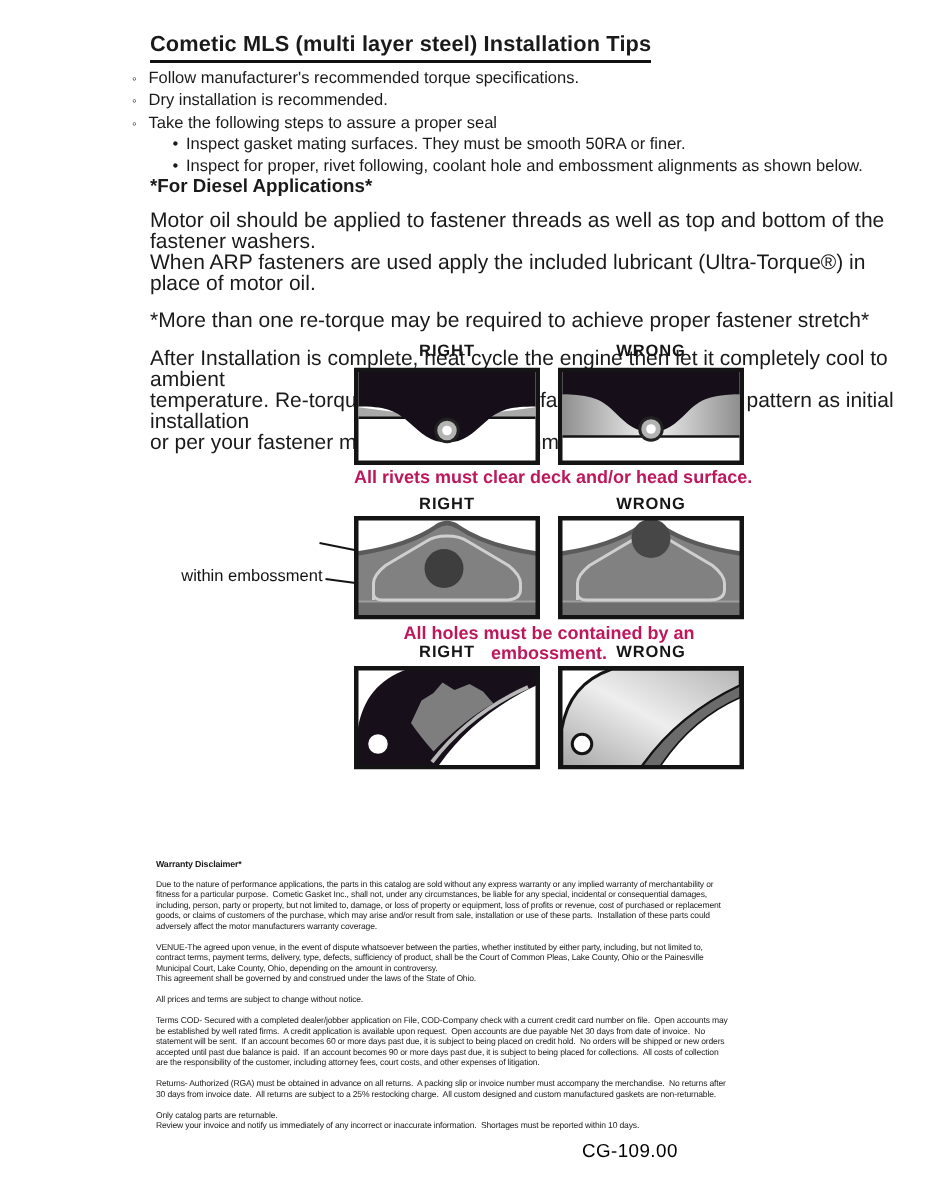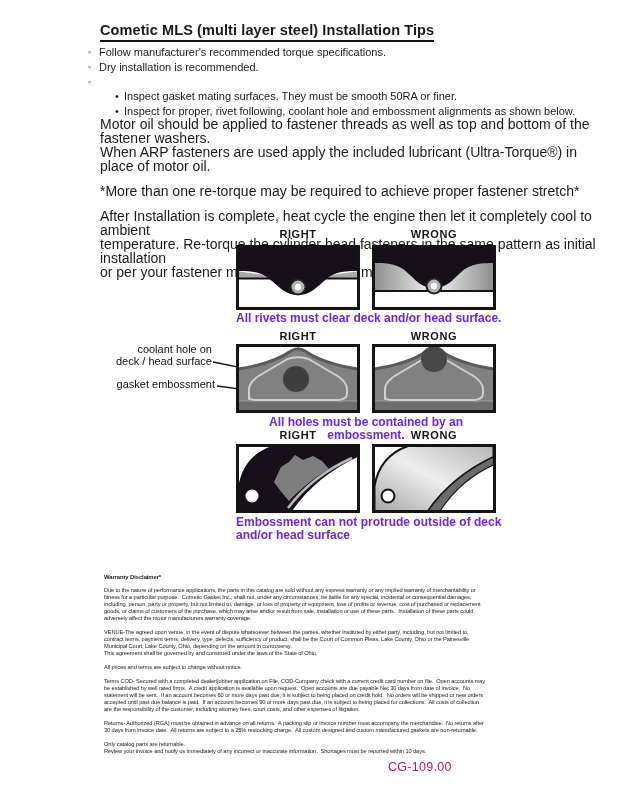--- a/index.html
+++ b/index.html
@@ -26,61 +26,63 @@
   .b.sub .m { width: 9px; flex: 0 0 9px; }
   .diesel { position: absolute; left: 100px; top: 117px; width: 505px; }
   .diesel-heading { font-size: 12.5px; font-weight: bold; margin-bottom: 8px; }
   .para { font-size: 14px; line-height: 14px; margin-bottom: 11px; white-space: pre-wrap; }
   .d-label {
     position: absolute; width: 124px; text-align: center;
     font-size: 11px; font-weight: bold; letter-spacing: .6px; color:#161616;
   }
   .d-box { position: absolute; width: 124px; }
   .d-box svg { display: block; width: 124px; }
-  .d-caption { position: absolute; font-size: 12px; font-weight: bold; line-height: 13px; white-space: pre-wrap; color:#6d28d9; }
+  .d-caption { position: absolute; font-size: 12px; font-weight: bold; line-height: 13px; white-space: pre-wrap; color:#be185d; }
   .callout {
     position: absolute; font-size: 11px; line-height: 12px;
     text-align: right; white-space: pre-wrap; color:#111;
   }
   .leader-svg { position: absolute; left: 210px; top: 340px; }
   .legal { position: absolute; left: 104px; top: 574px; width: 430px; }
   .legal-heading { font-size: 5.9px; font-weight: bold; margin-bottom: 7px; letter-spacing: -.1px; }
   .legal p { font-size: 5.7px; line-height: 7px; letter-spacing: -.1px; margin-bottom: 7px; white-space: pre-wrap; color:#222; }
-  .part-number { position: absolute; left: 388px; top: 760px; font-size: 12.5px; color: #be185d; letter-spacing: .3px; }
+  .part-number { position: absolute; left: 388px; top: 760px; font-size: 12.5px; color: #000000; letter-spacing: .3px; }
 </style>
 </head>
 <body>
 
 <div class="page">
 
   <h1 class="title">Cometic MLS (multi layer steel) Installation Tips</h1>
 
   <div class="bullets">
     <div class="b">
       <span class="m o">◦</span>
       <span>Follow manufacturer's recommended torque specifications.</span>
     </div>
     <div class="b">
       <span class="m o">◦</span>
       <span>Dry installation is recommended.</span>
     </div>
     <div class="b">
       <span class="m o">◦</span>
+      <span>Take the following steps to assure a proper seal</span>
     </div>
     <div class="b sub">
       <span class="m d">•</span>
       <span>Inspect gasket mating surfaces.  They must be smooth 50RA or finer.</span>
     </div>
     <div class="b sub">
       <span class="m d">•</span>
       <span>Inspect for proper, rivet following, coolant hole and embossment alignments as shown below.</span>
     </div>
   </div>
 
   <div class="diesel">
+    <div class="diesel-heading">*For Diesel Applications*</div>
     <p class="para">Motor oil should be applied to fastener threads as well as top and bottom of the fastener washers.
 When ARP fasteners are used apply the included lubricant (Ultra-Torque®) in place of motor oil.</p>
     <p class="para">*More than one re-torque may be required to achieve proper fastener stretch*</p>
     <p class="para">After Installation is complete, heat cycle the engine then let it completely cool to ambient
 temperature. Re-torque the cylinder head fasteners in the same pattern as initial installation
 or per your fastener manufacturer's recommendations.</p>
   </div>
 
   <div class="d-label" style="left:236px; top:228px;">RIGHT</div>
   <div class="d-label" style="left:372px; top:228px;">WRONG</div>
@@ -112,23 +114,21 @@
       <path d="M3,3 H121 V18 C102,18 95,21 86,30 C78,38 72,43 62,43 C52,43 46,38 38,30 C29,21 22,18 3,18 Z" fill="#160f1a"></path>
       <circle cx="62" cy="41" r="7.5" fill="#b3b3b3" stroke="#222222" stroke-width="2"></circle>
       <circle cx="62" cy="41" r="3.2" fill="#ffffff"></circle>
     </svg>
   </div>
   <div class="d-caption" style="left:236px; top:312px;">All rivets must clear deck and/or head surface.</div>
 
   <div class="d-label" style="left:236px; top:330px;">RIGHT</div>
   <div class="d-label" style="left:372px; top:330px;">WRONG</div>
 
-  <div class="callout" style="left:100px; top:343px; width:112px;">coolant hole on
-deck / head surface</div>
-  <div class="callout" style="left:100px; top:378px; width:115px;">gasket embossment</div>
+  <div class="callout" style="left:100px; top:378px; width:115px;">within embossment</div>
 
   <svg class="leader-svg" width="160" height="60">
     <line x1="3" y1="22" x2="83" y2="38" stroke="#141414" stroke-width="1.3"></line>
     <line x1="7" y1="46" x2="52" y2="52" stroke="#141414" stroke-width="1.3"></line>
   </svg>
 
   <div class="d-box" style="left:236px; top:344px;">
     <svg viewBox="0 0 124 69">
       <rect x="1.5" y="1.5" width="121" height="66" fill="#ffffff"></rect>
       <path d="M2.5,25 C22,22 42,16 55,7 Q62,2.5 69,7 C82,16 102,22 121.5,25 L121.5,66.5 L2.5,66.5 Z" fill="#818181"></path>
@@ -176,22 +176,20 @@
           <stop offset="1" stop-color="#b5b5b5"></stop>
         </linearGradient>
       </defs>
       <rect x="1.5" y="1.5" width="121" height="66" fill="#ffffff"></rect>
       <path d="M36,2 C16,9 6,22 2.5,42 L2.5,67 L56,67 C72,44 94,26 121.5,13 L121.5,2 Z" fill="url(#gw3)" stroke="#141414" stroke-width="2"></path>
       <path d="M121.5,13 C94,26 72,44 56,67 L68,67 C82,46 101,30 121.5,21 Z" fill="#6b6b6b" stroke="#141414" stroke-width="1.2"></path>
       <circle cx="16" cy="52" r="6.5" fill="#ffffff" stroke="#141414" stroke-width="2"></circle>
       <rect x="1.5" y="1.5" width="121" height="66" fill="none" stroke="#141414" stroke-width="3"></rect>
     </svg>
   </div>
-  <div class="d-caption" style="left:236px; top:516px;">Embossment can not protrude outside of deck
-and/or head surface</div>
 
   <div class="legal">
     <div class="legal-heading">Warranty Disclaimer*</div>
     <p>Due to the nature of performance applications, the parts in this catalog are sold without any express warranty or any implied warranty of merchantability or
 fitness for a particular purpose.  Cometic Gasket Inc., shall not, under any circumstances, be liable for any special, incidental or consequential damages,
 including, person, party or property, but not limited to, damage, or loss of property or equipment, loss of profits or revenue, cost of purchased or replacement
 goods, or claims of customers of the purchase, which may arise and/or result from sale, installation or use of these parts.  Installation of these parts could
 adversely affect the motor manufacturers warranty coverage.</p>
     <p>VENUE-The agreed upon venue, in the event of dispute whatsoever between the parties, whether instituted by either party, including, but not limited to,
 contract terms, payment terms, delivery, type, defects, sufficiency of product, shall be the Court of Common Pleas, Lake County, Ohio or the Painesville

